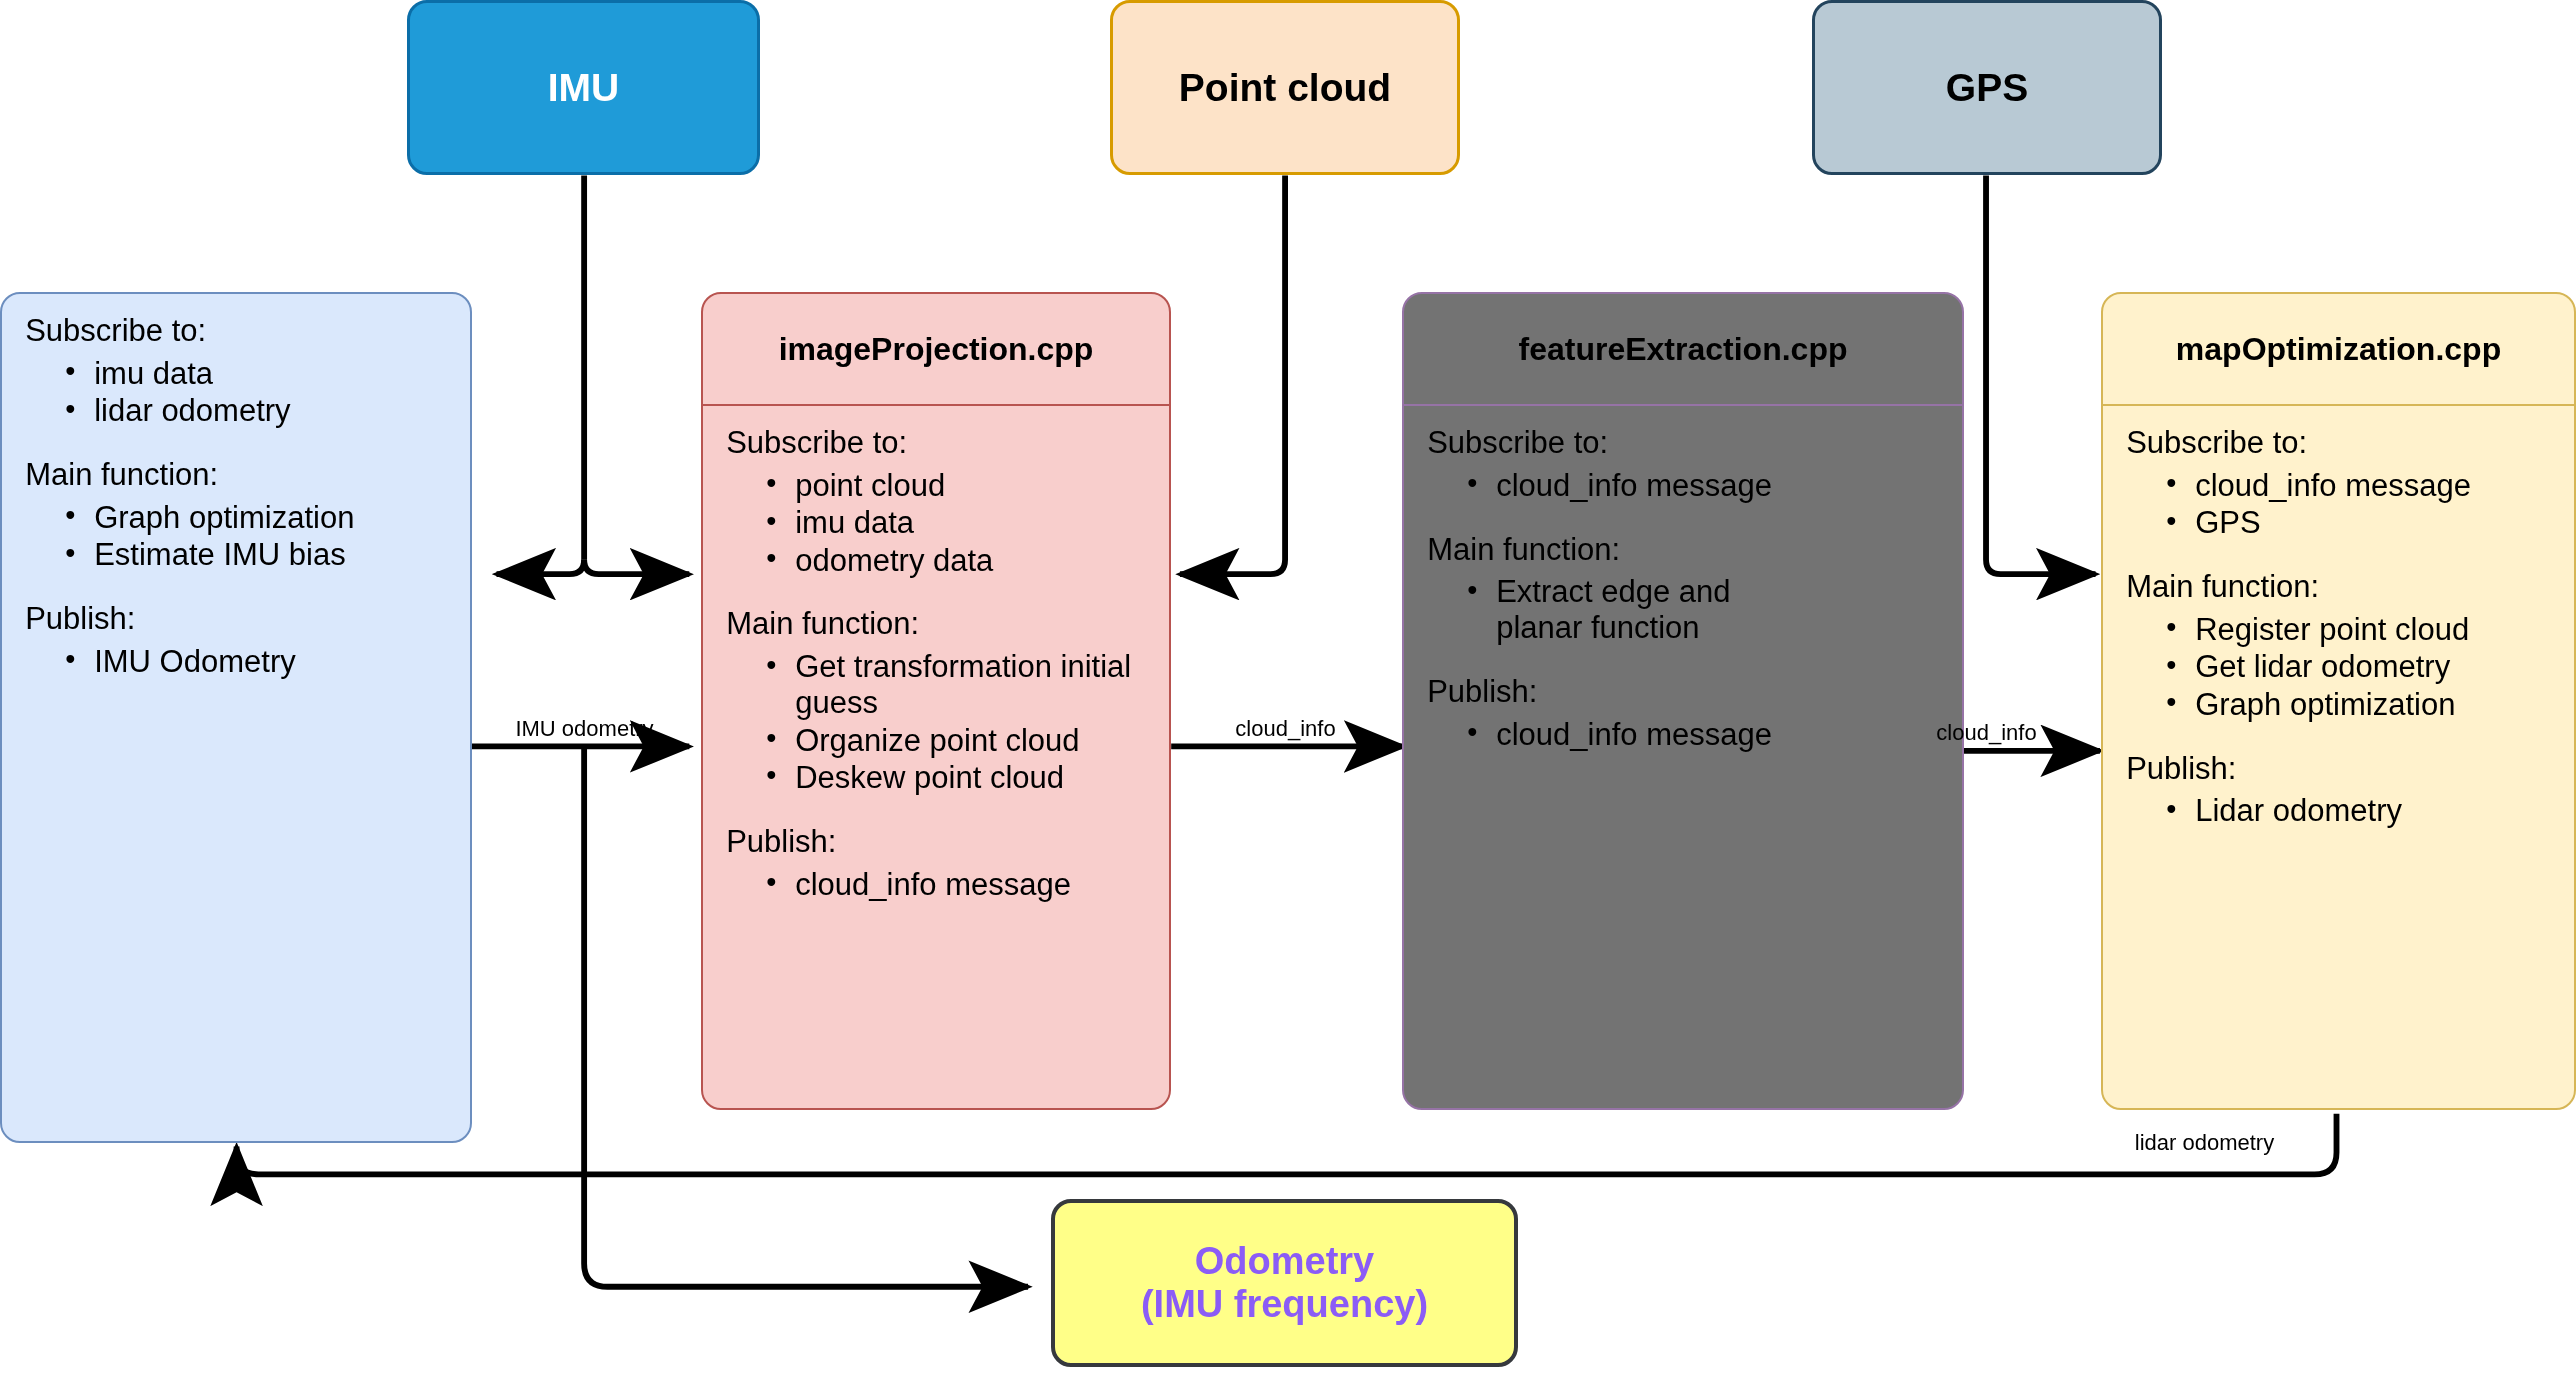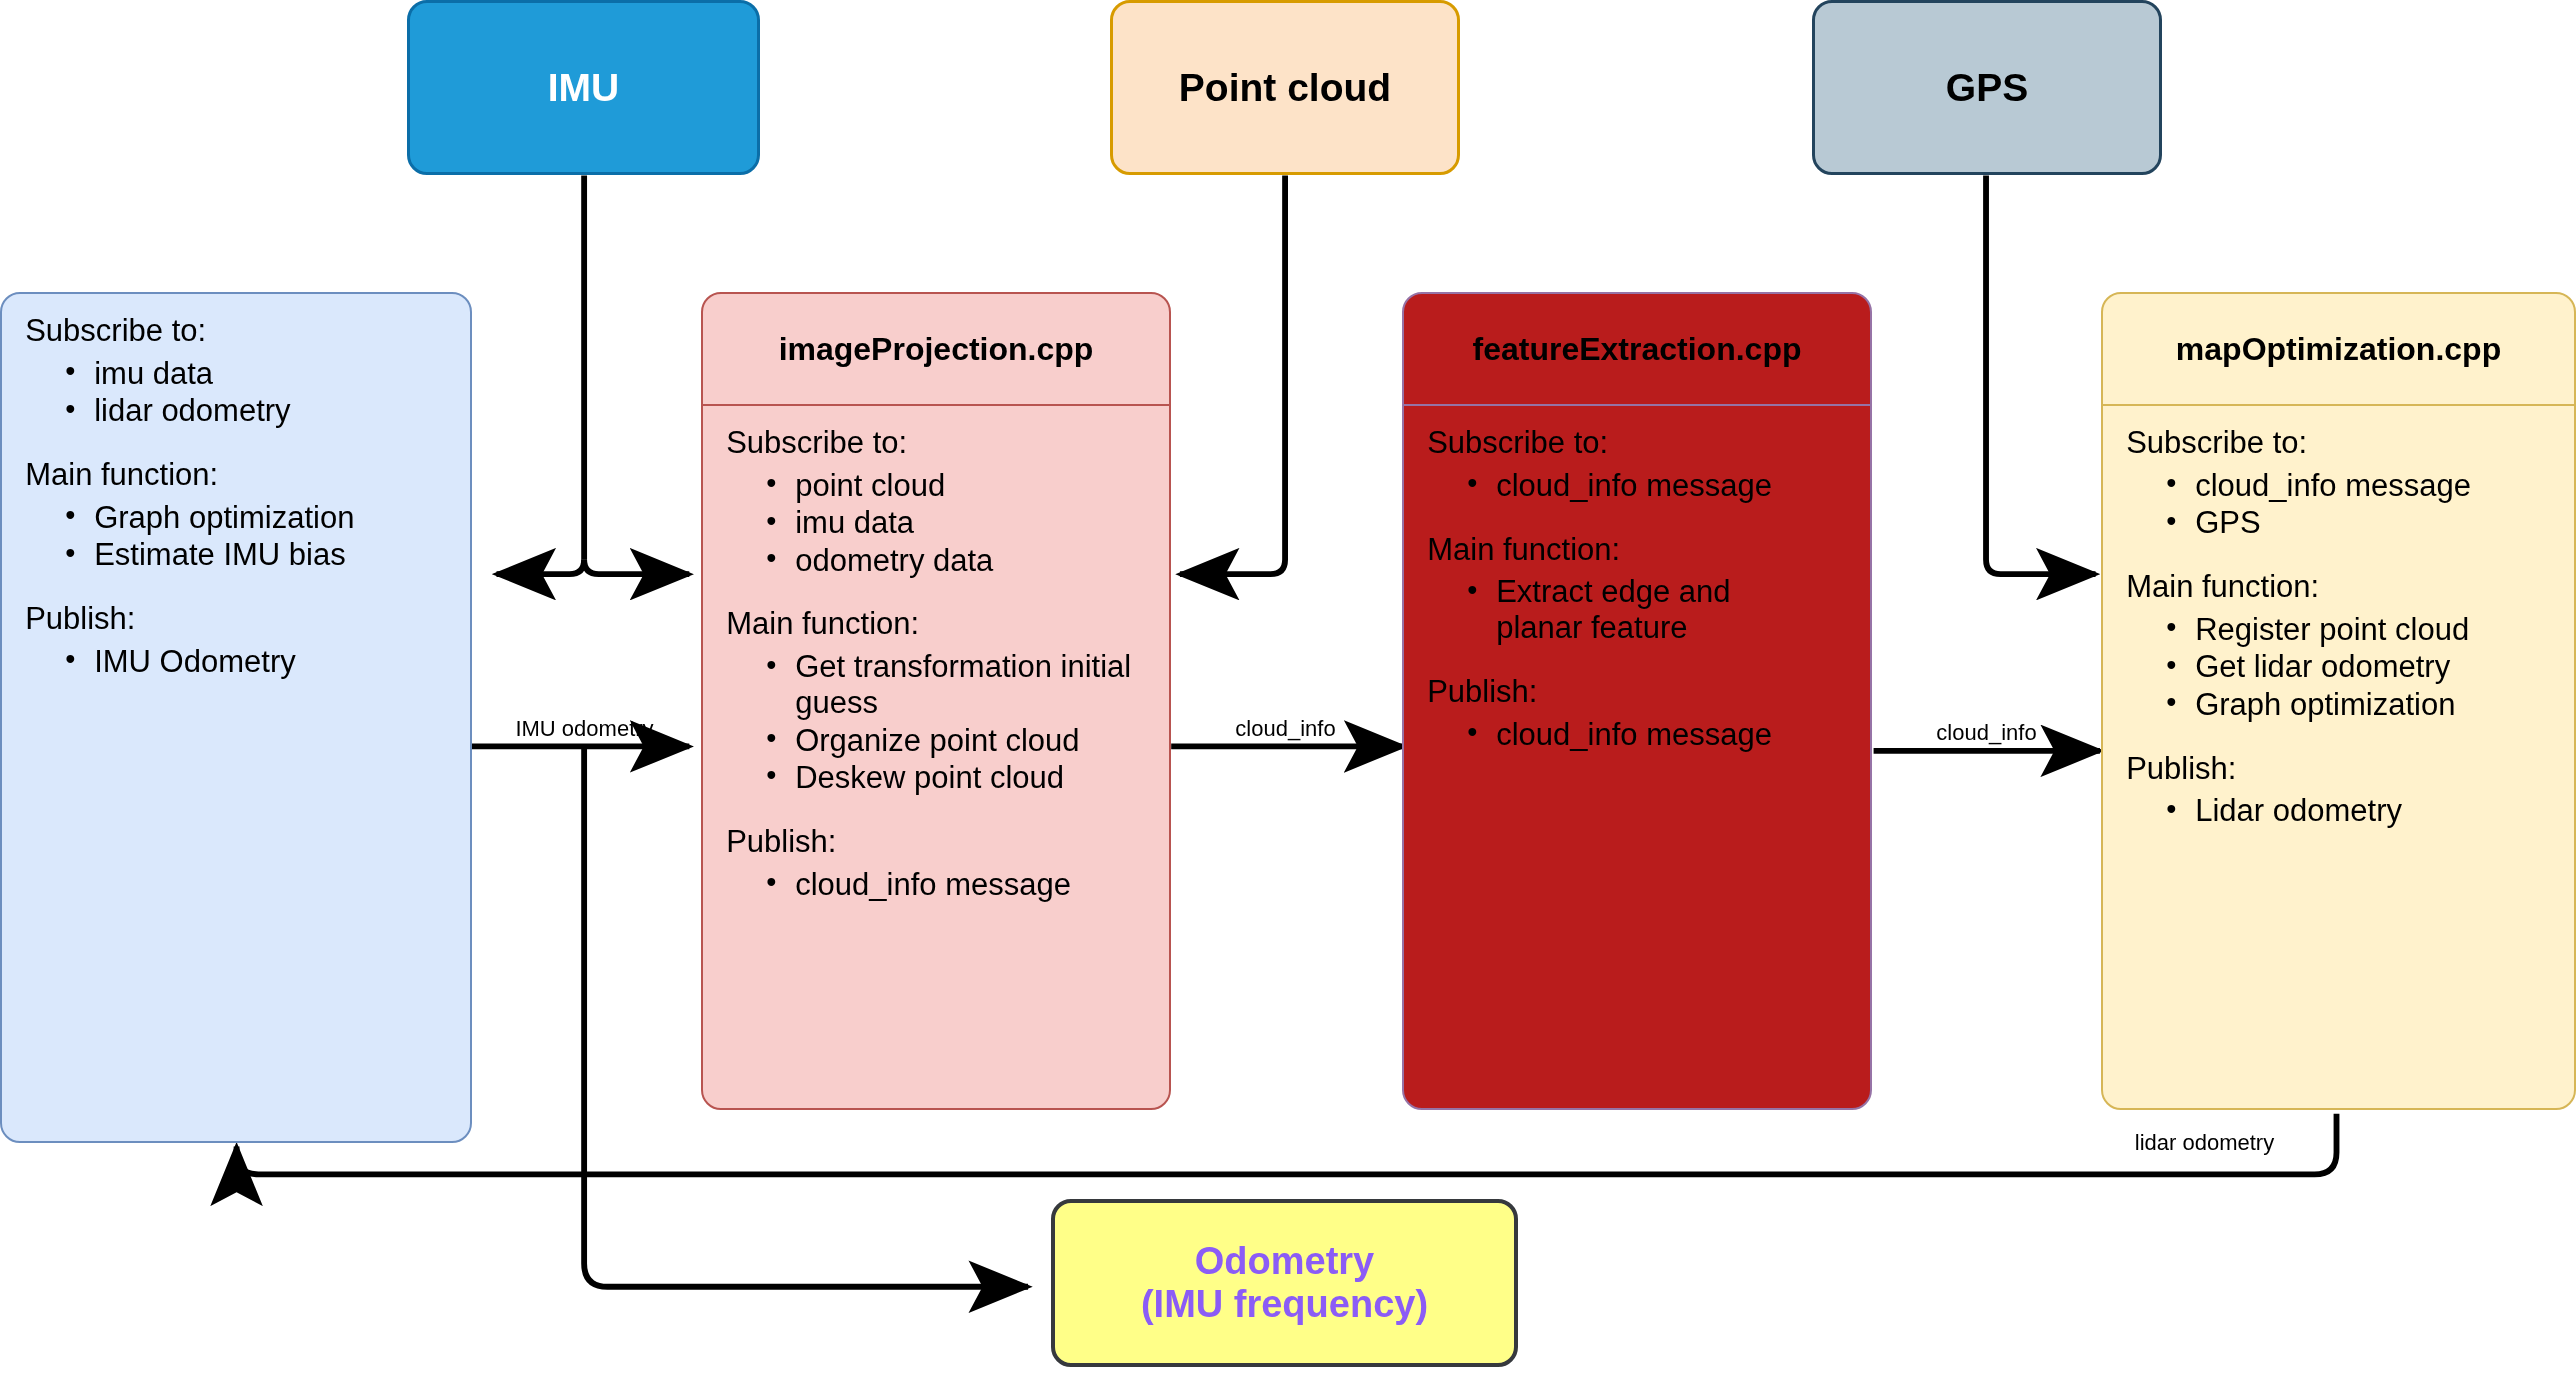--- a/index.html
+++ b/index.html
@@ -189,33 +189,33 @@
         <li>Organize point cloud</li>
         <li>Deskew point cloud</li>
       </ul>
       <div class="section-head spaced">Publish:</div>
       <ul class="bullets">
         <li>cloud_info message</li>
       </ul>
     </div>
   </div>
 
-  <div class="node-box module-box" style="left:1402px; top:292px; width:470px; height:818px;
-              background:#b91c1c; border-color:#9673a6;">
+  <div class="node-box module-box" style="left:1402px; top:292px; width:562px; height:818px;
+              background:#737373; border-color:#9673a6;">
     <div class="module-header" style="border-bottom-color:#9673a6;">
       <span class="module-title">featureExtraction.cpp</span>
     </div>
     <div class="module-body">
       <div class="section-head">Subscribe to:</div>
       <ul class="bullets">
         <li>cloud_info message</li>
       </ul>
       <div class="section-head spaced">Main function:</div>
       <ul class="bullets">
-        <li style="max-width:314px;">Extract edge and planar feature</li>
+        <li style="max-width:314px;">Extract edge and planar function</li>
       </ul>
       <div class="section-head spaced">Publish:</div>
       <ul class="bullets">
         <li>cloud_info message</li>
       </ul>
     </div>
   </div>
 
   <div class="node-box module-box" style="left:2101px; top:292px; width:475px; height:818px;
               background:#fff2cc; border-color:#d6b656;">

